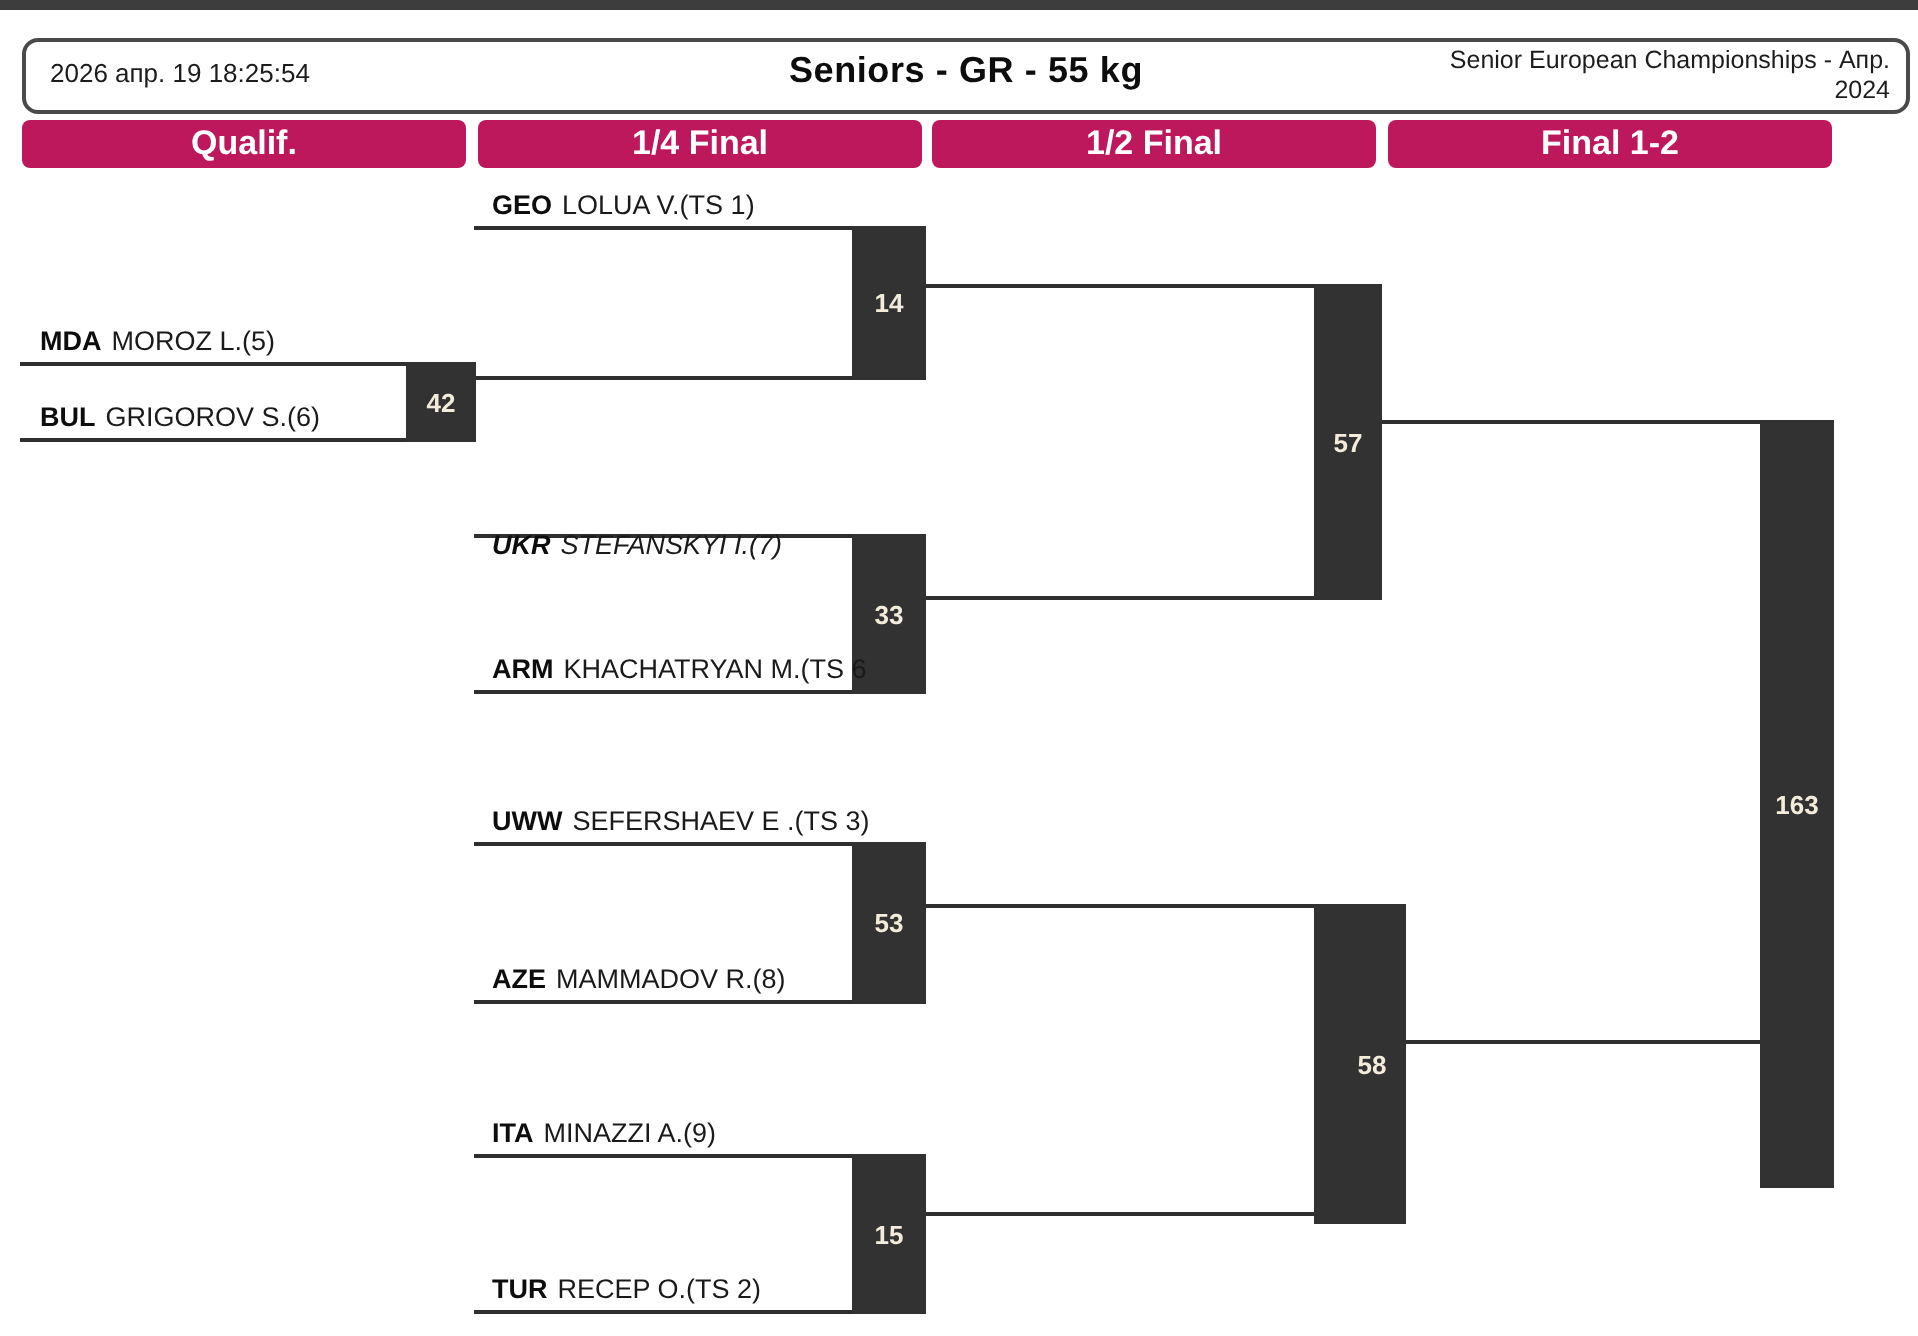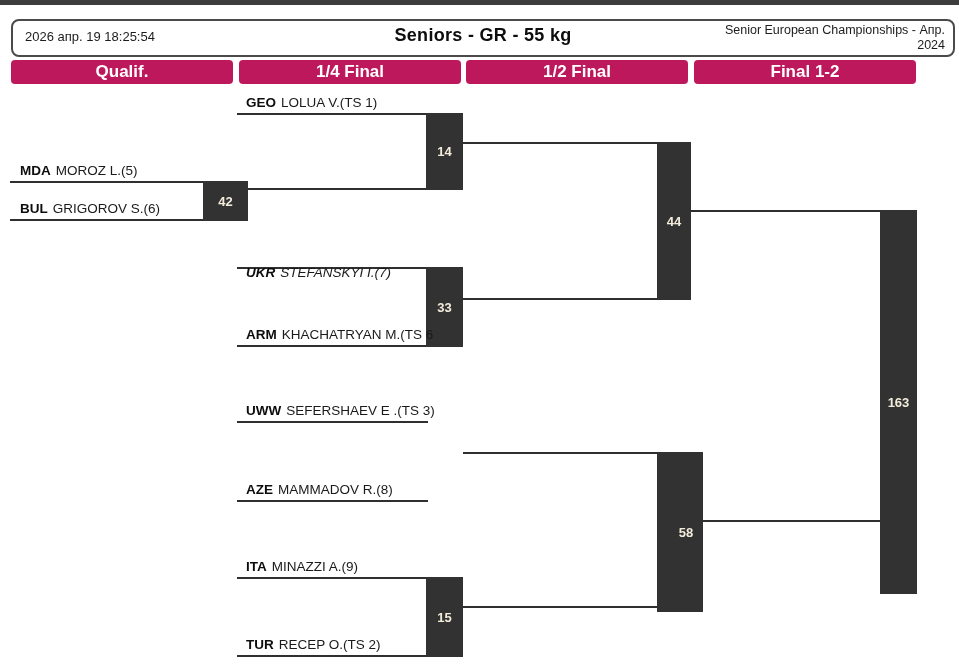--- a/index.html
+++ b/index.html
@@ -125,34 +125,37 @@
   <div class="hline" style="left:237px;top:655px;width:191px;"></div>
 
   <div class="hline" style="left:463px;top:142px;width:196px;"></div>
   <div class="hline" style="left:463px;top:298px;width:196px;"></div>
   <div class="hline" style="left:463px;top:452px;width:196px;"></div>
   <div class="hline" style="left:463px;top:606px;width:196px;"></div>
 
   <div class="hline" style="left:691px;top:210px;width:191px;"></div>
   <div class="hline" style="left:691px;top:520px;width:191px;"></div>
 
-  <div class="mbox" style="left:203px;top:181px;width:45px;height:40px;">
+  <div class="mbox" style="left:203px;top:181px;width:35px;height:40px;">
       <span>42</span>
     </div>
   <div class="mbox" style="left:426px;top:113px;width:37px;height:77px;">
       <span>14</span>
     </div>
   <div class="mbox" style="left:426px;top:267px;width:37px;height:80px;">
       <span>33</span>
     </div>
+  <div class="mbox" style="left:426px;top:421px;width:37px;height:81px;">
+      <span>53</span>
+    </div>
   <div class="mbox" style="left:426px;top:577px;width:37px;height:80px;">
       <span>15</span>
     </div>
   <div class="mbox" style="left:657px;top:142px;width:34px;height:158px;">
-      <span>44</span>
+      <span>57</span>
     </div>
   <div class="mbox" style="left:657px;top:452px;width:34px;height:160px;padding-left:12px;">
       <span>58</span>
     </div>
   <div class="mbox" style="left:880px;top:210px;width:37px;height:384px;">
       <span>163</span>
     </div>
 
   <div class="plabel" style="left:246px;top:94px;"><b>GEO</b><span>LOLUA V.(TS 1)</span></div>
   <div class="plabel" style="left:20px;top:162px;"><b>MDA</b><span>MOROZ L.(5)</span></div>

